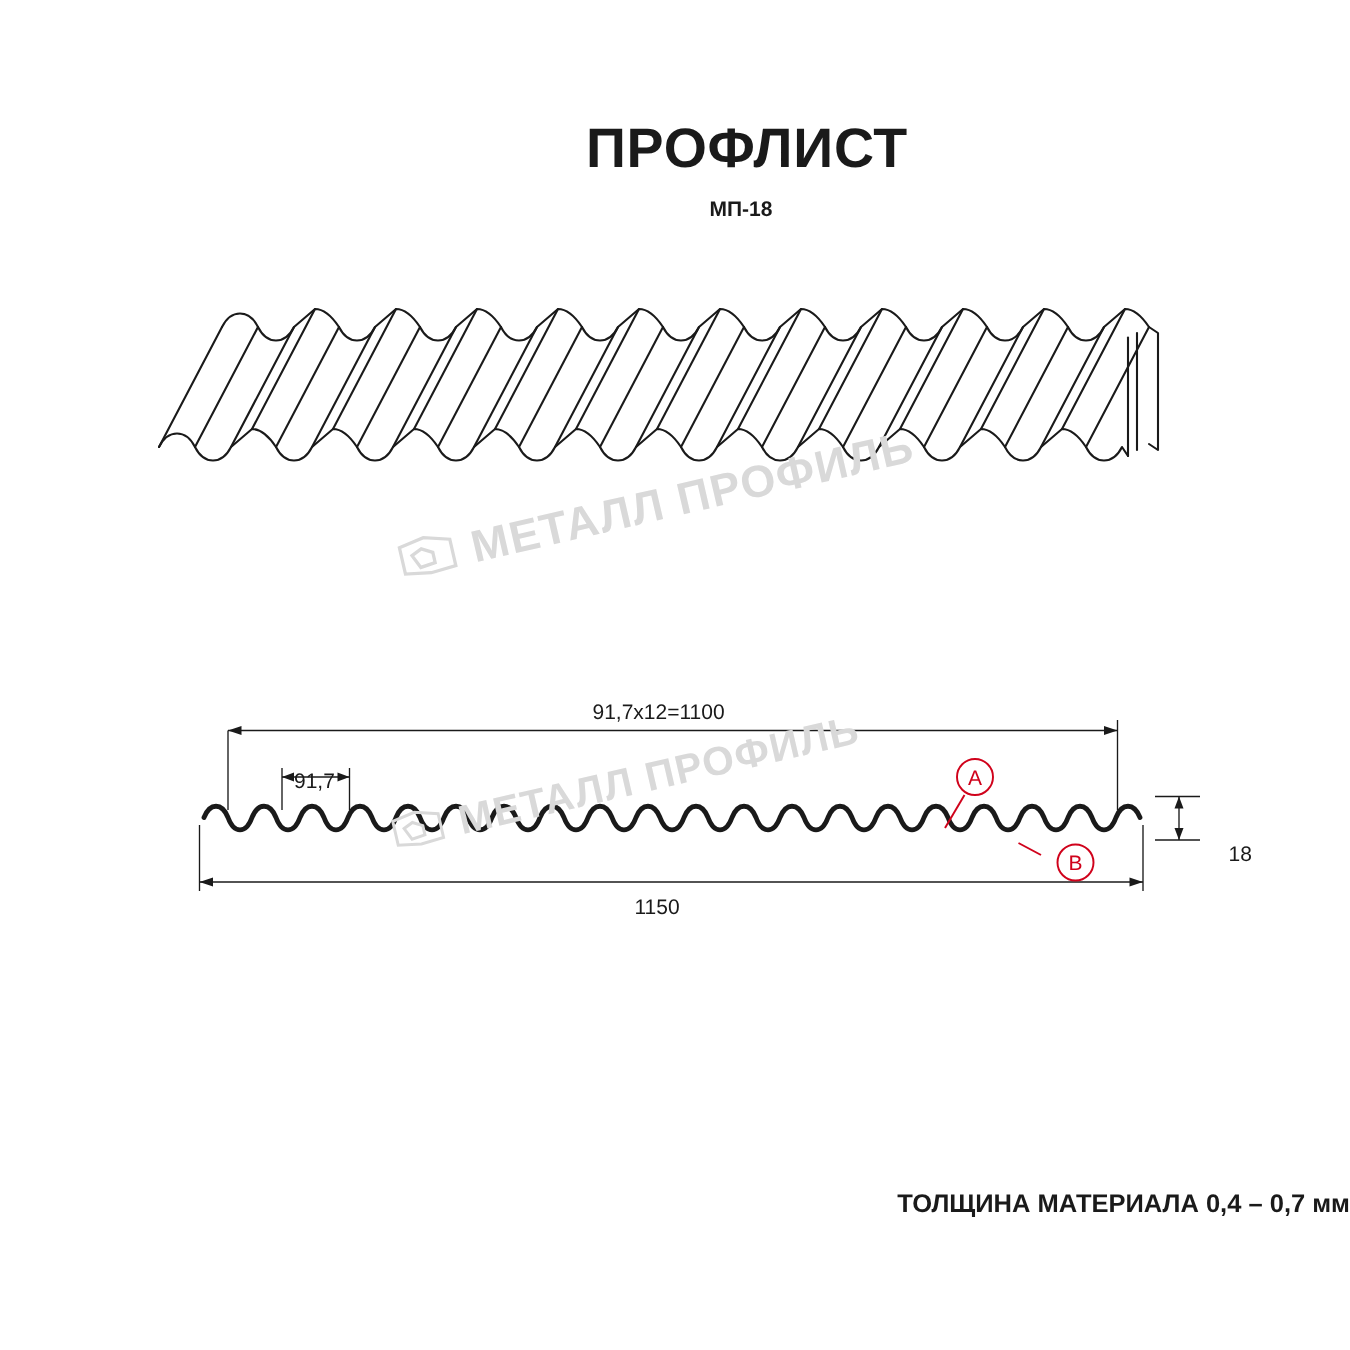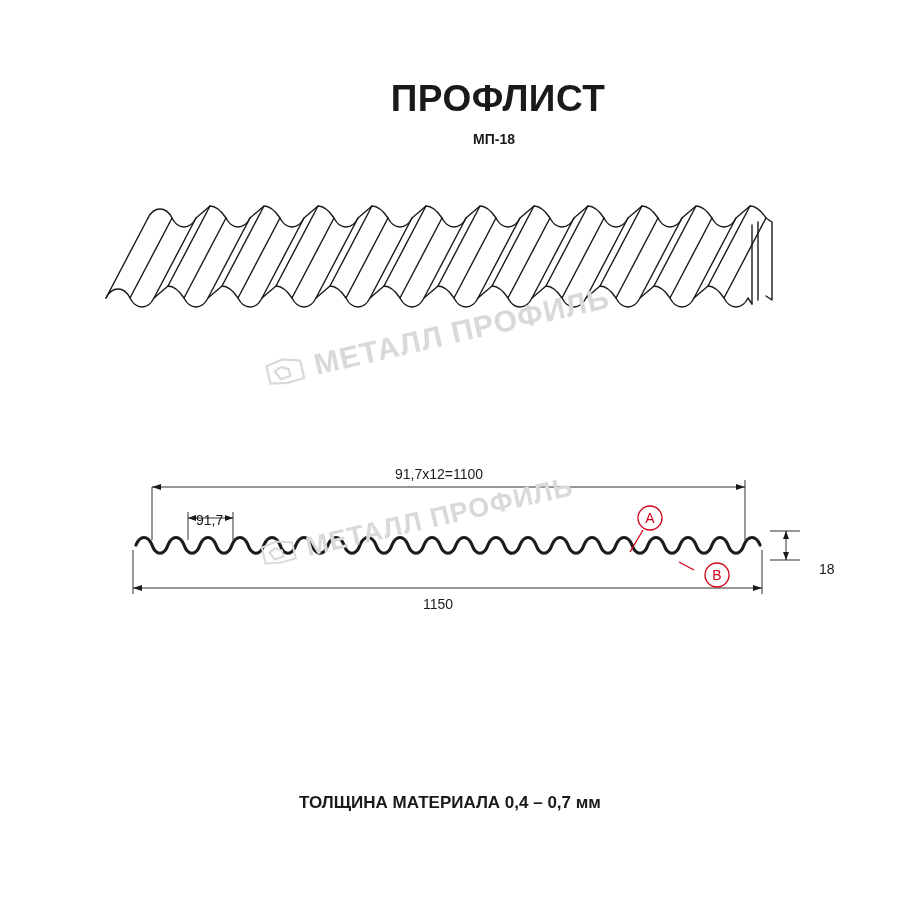--- a/index.html
+++ b/index.html
@@ -42,21 +42,21 @@
     font-size: 14px;
     font-weight: bold;
     color: #1a1a1a;
     padding-left: 44px;
   }
   .footnote {
     position: absolute;
     left: 0;
     top: 793px;
     width: 900px;
-    text-align: center;
+    text-align: right;
     font-size: 17px;
     font-weight: bold;
     color: #1a1a1a;
   }
   .svg-layer {
     position: absolute;
     left: 0; top: 0;
   }
   .wm {
     position: absolute;

